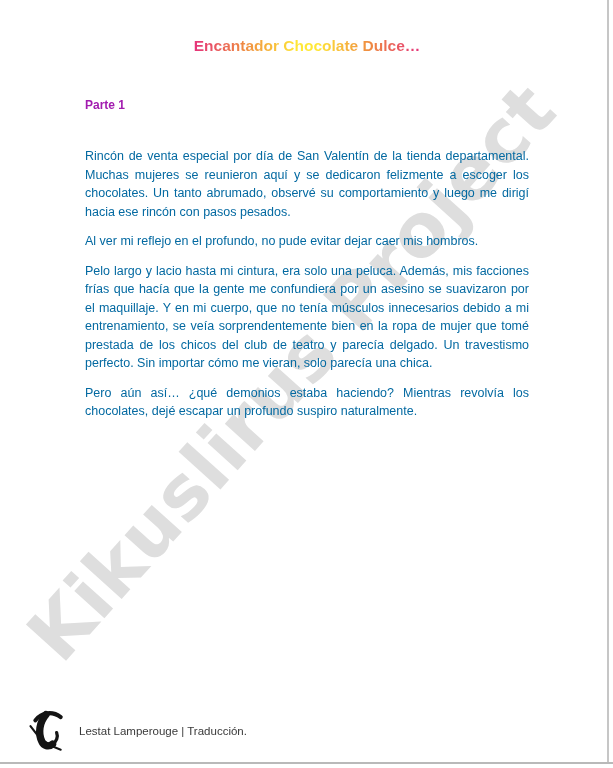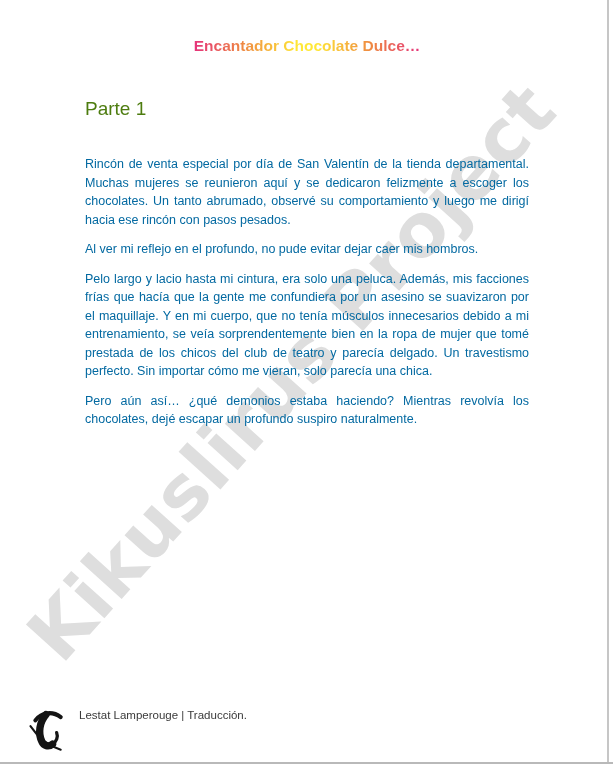--- a/index.html
+++ b/index.html
@@ -59,36 +59,37 @@
       #e5337b 0%, #ef8a41 22%, #ffe836 46%,
       #ffe836 54%, #ef8a41 78%, #e5337b 100%);
     -webkit-background-clip: text;
     background-clip: text;
     color: #e5337b;
     -webkit-text-fill-color: transparent;
     white-space: nowrap;
   }
   .section-heading {
     margin-top: 44px;
-    font-size: 19px;
-    font-weight: normal;
-    color: #4d7c0f;
+    font-size: 12px;
+    font-weight: bold;
+    color: #a21caf;
   }
   .paragraphs { margin-top: 35px; }
   .paragraphs p {
     font-size: 12.5px;
     line-height: 18.5px;
     color: #0369a1;
     text-align: justify;
     margin-bottom: 11px;
   }
   .footer {
     position: absolute;
     left: 28px; top: 709px;
     display: flex;
+    align-items: center;
     gap: 15px;
     z-index: 1;
   }
   .logo { width: 36px; height: 44px; display: block; }
   .footer-credit {
     font-size: 11.5px;
     color: #3a3a3a;
   }
 </style>
 </head>

